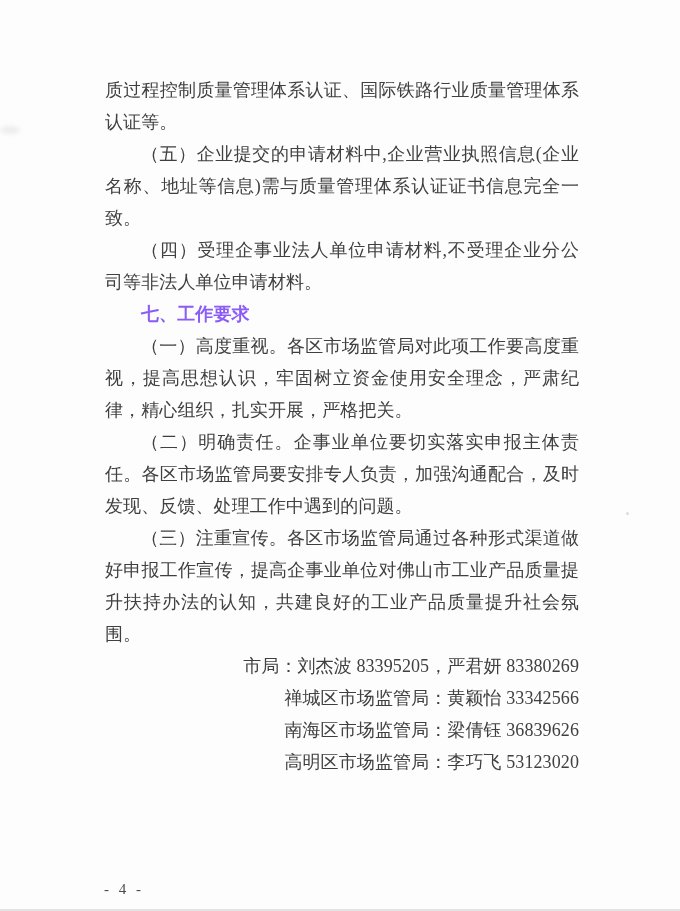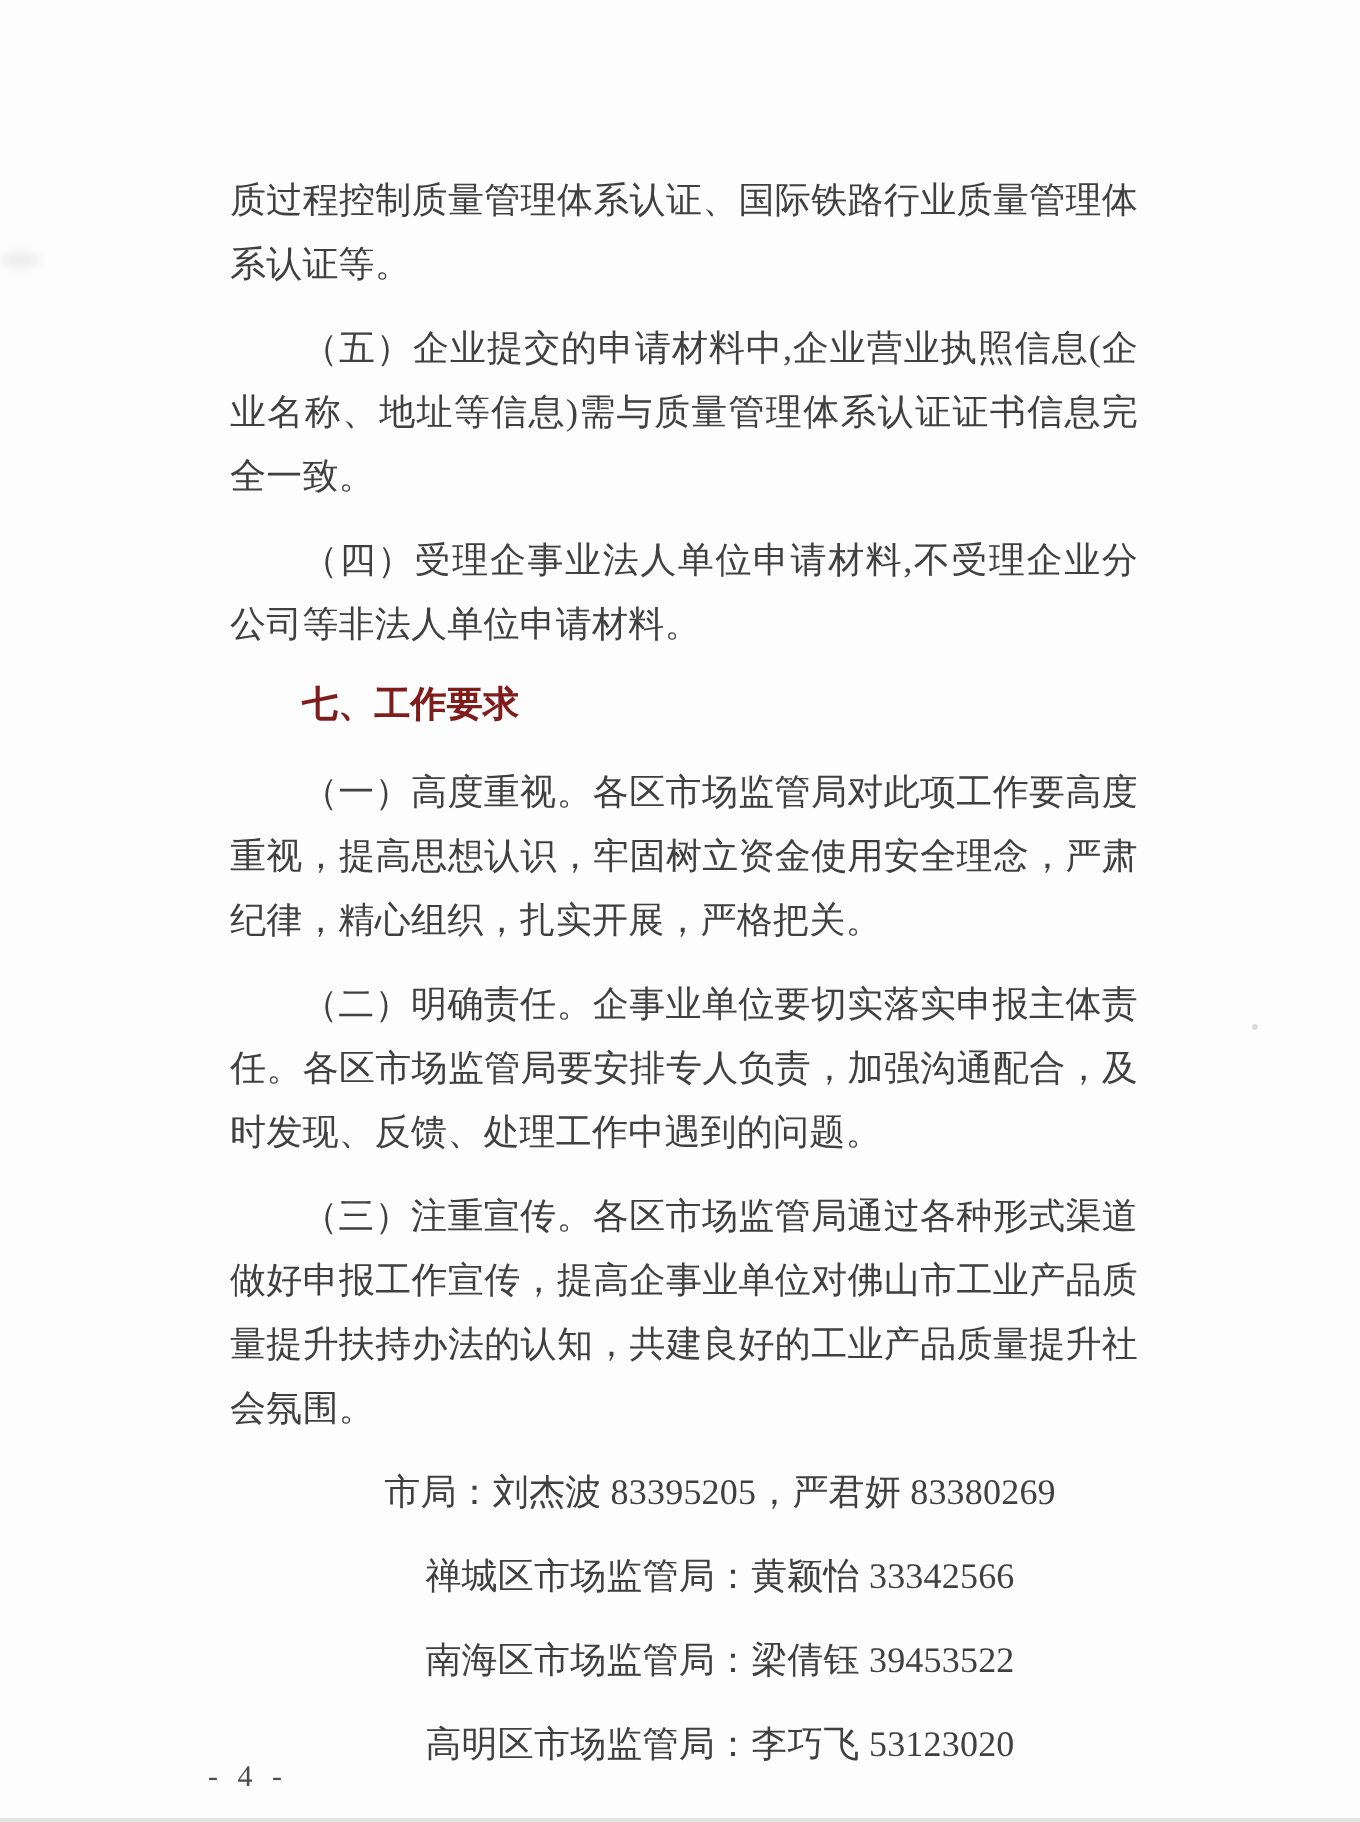--- a/index.html
+++ b/index.html
@@ -24,39 +24,39 @@
     left: 105px;
     top: 74px;
     width: 474px;
     font-size: 18px;
     line-height: 32px;
     color: #404040;
     text-align: justify;
     letter-spacing: 0.1px;
   }
   .body-text p {
-    margin: 10px;
+    margin: 0;
     padding: 0;
   }
   .p-cont {
     text-indent: 0;
   }
   .p {
     text-indent: 2em;
   }
   .h {
     text-indent: 2em;
     font-weight: bold;
-    color: #7f1d1d;
-    font-family: Liberation Mono, monospace;
+    color: #8b5cf6;
+    font-family: Liberation Sans, sans-serif;
     text-align: left;
   }
   .contact {
     text-indent: 2em;
-    text-align: center;
+    text-align: right;
   }
   .footer {
     position: absolute;
     left: 104px;
     top: 880px;
     font-size: 15px;
     line-height: 18px;
     color: #4c4c4c;
     letter-spacing: 3px;
     font-family: "Liberation Serif", serif;
@@ -98,21 +98,21 @@
   <div class="body-text">
     <p class="p-cont">质过程控制质量管理体系认证、国际铁路行业质量管理体系认证等。</p>
     <p class="p">（五）企业提交的申请材料中,企业营业执照信息(企业名称、地址等信息)需与质量管理体系认证证书信息完全一致。</p>
     <p class="p">（四）受理企事业法人单位申请材料,不受理企业分公司等非法人单位申请材料。</p>
     <p class="h">七、工作要求</p>
     <p class="p">（一）高度重视。各区市场监管局对此项工作要高度重视，提高思想认识，牢固树立资金使用安全理念，严肃纪律，精心组织，扎实开展，严格把关。</p>
     <p class="p">（二）明确责任。企事业单位要切实落实申报主体责任。各区市场监管局要安排专人负责，加强沟通配合，及时发现、反馈、处理工作中遇到的问题。</p>
     <p class="p">（三）注重宣传。各区市场监管局通过各种形式渠道做好申报工作宣传，提高企事业单位对佛山市工业产品质量提升扶持办法的认知，共建良好的工业产品质量提升社会氛围。</p>
     <p class="contact">市局：刘杰波 83395205，严君妍 83380269</p>
     <p class="contact">禅城区市场监管局：黄颖怡 33342566</p>
-    <p class="contact">南海区市场监管局：梁倩钰 39453522</p>
+    <p class="contact">南海区市场监管局：梁倩钰 36839626</p>
     <p class="contact">高明区市场监管局：李巧飞 53123020</p>
   </div>
 
   <div class="footer">- 4 -</div>
 
   <div class="smudge-left"></div>
   <div class="speck"></div>
   <div class="edge-bottom"></div>
 
 </div>

